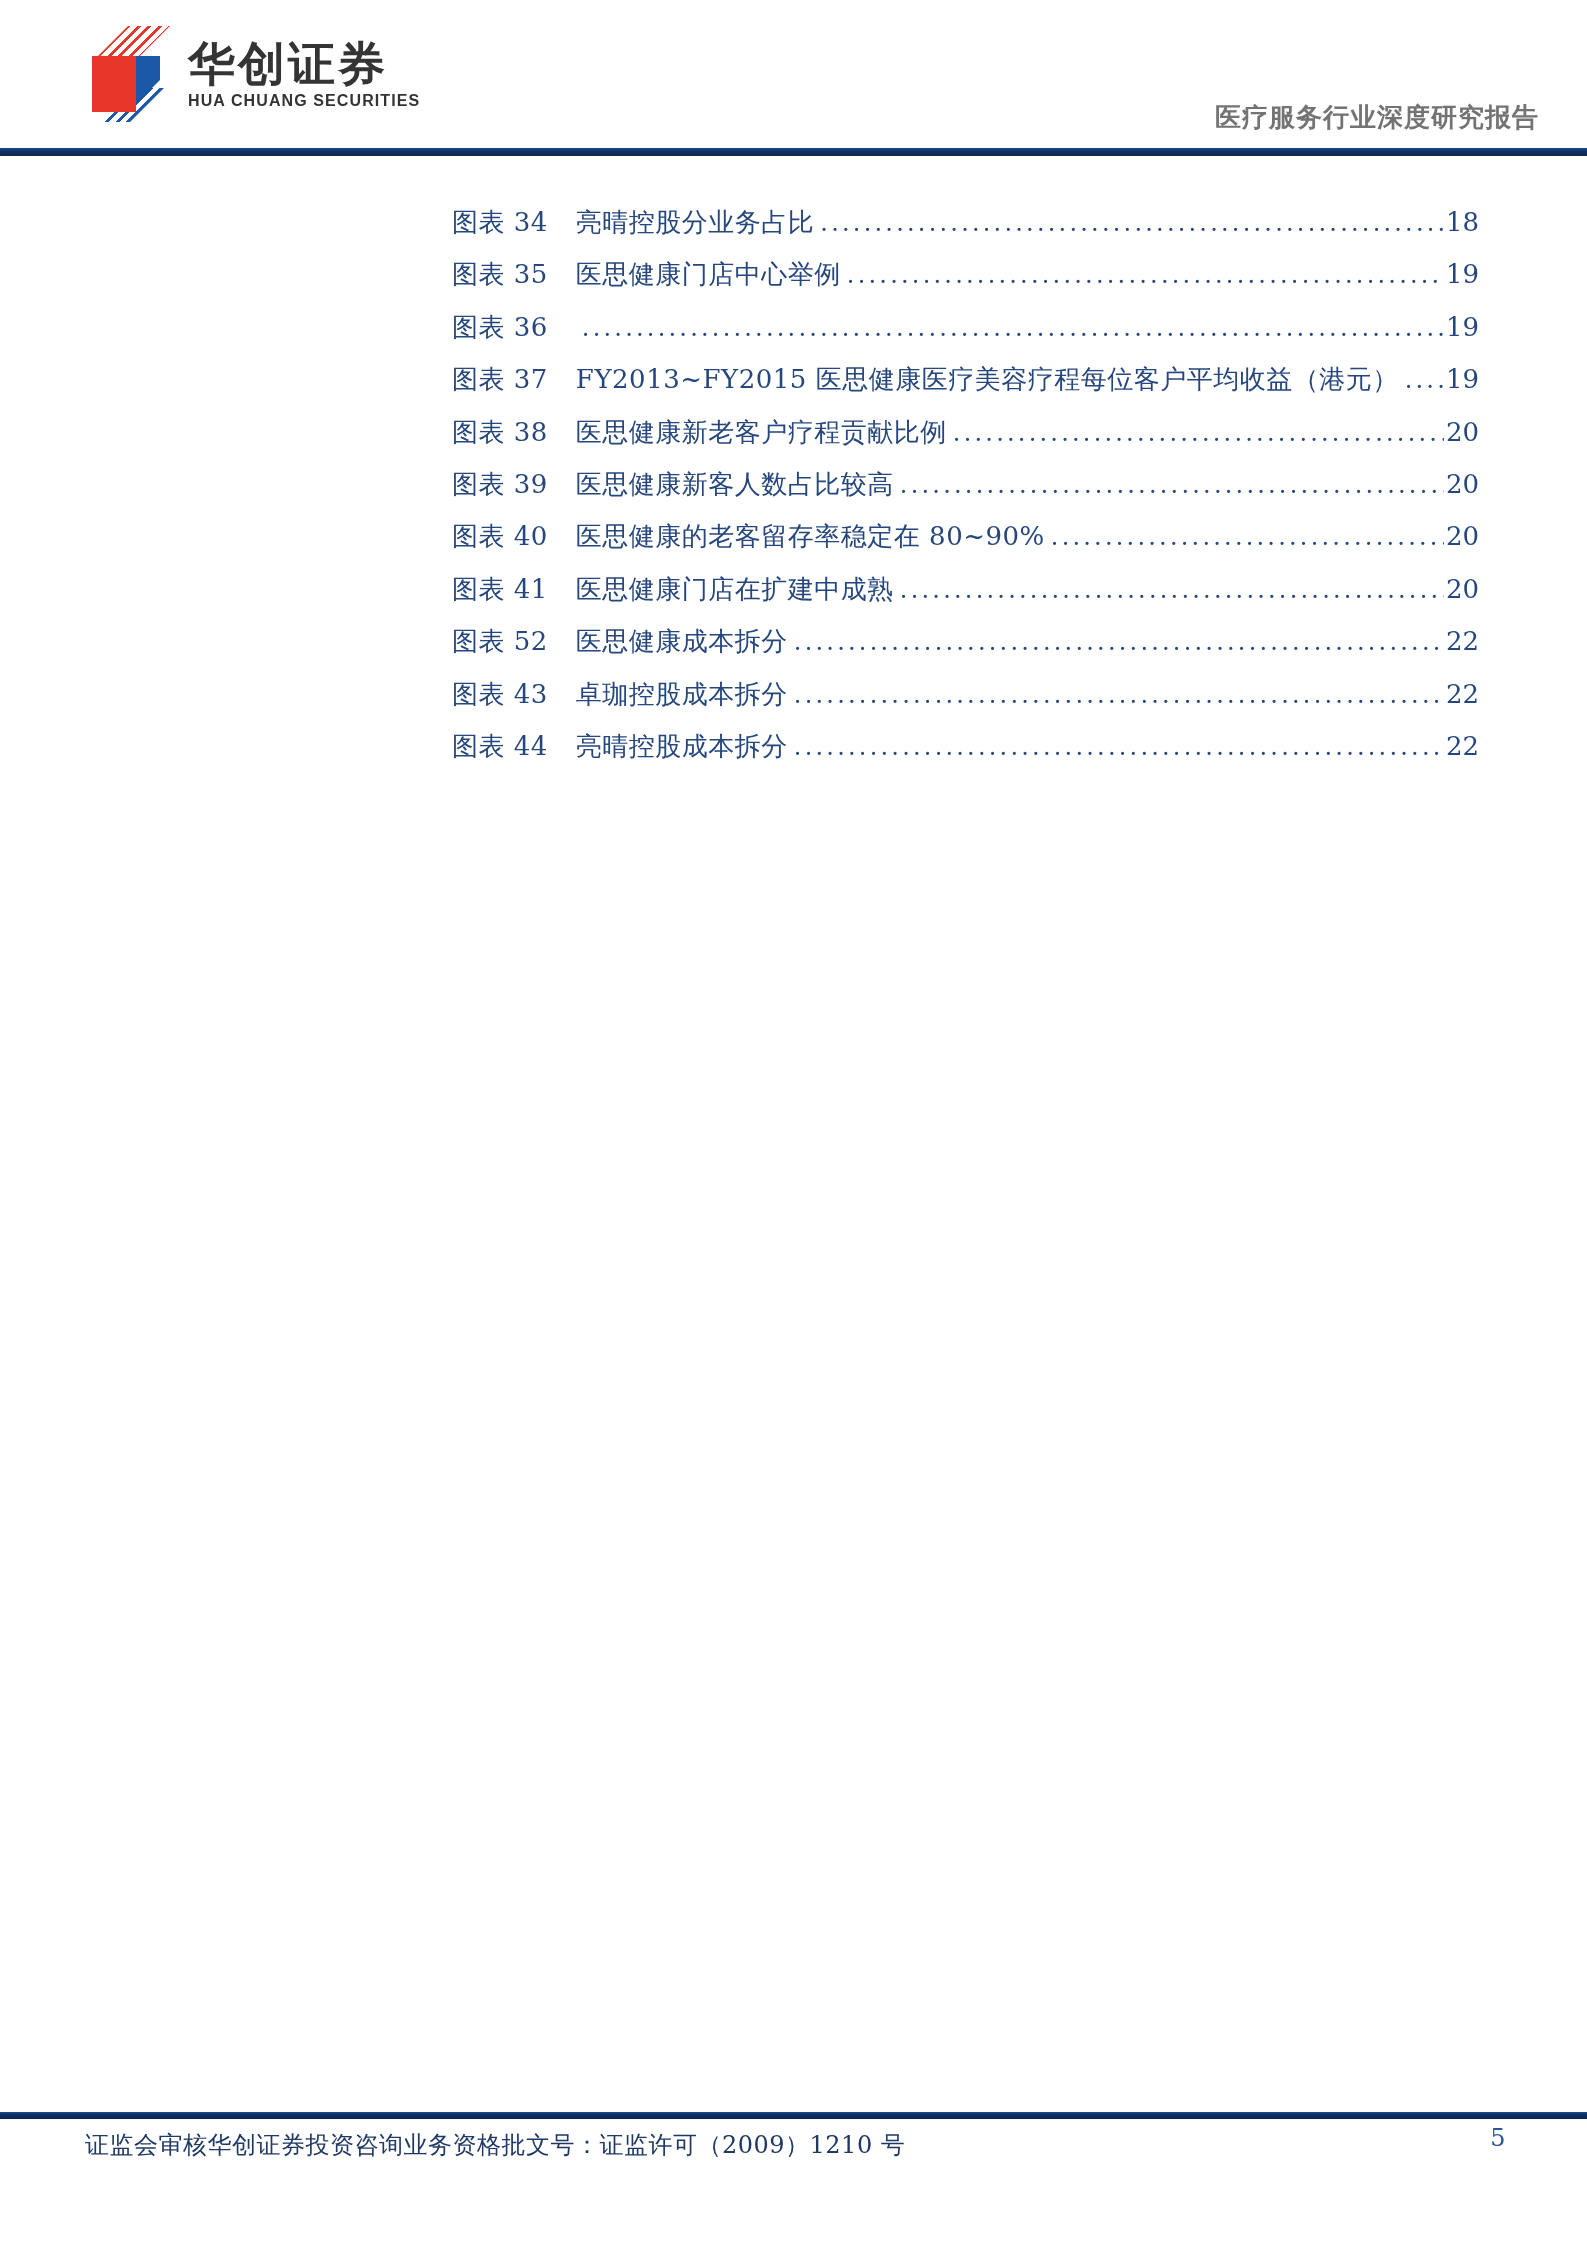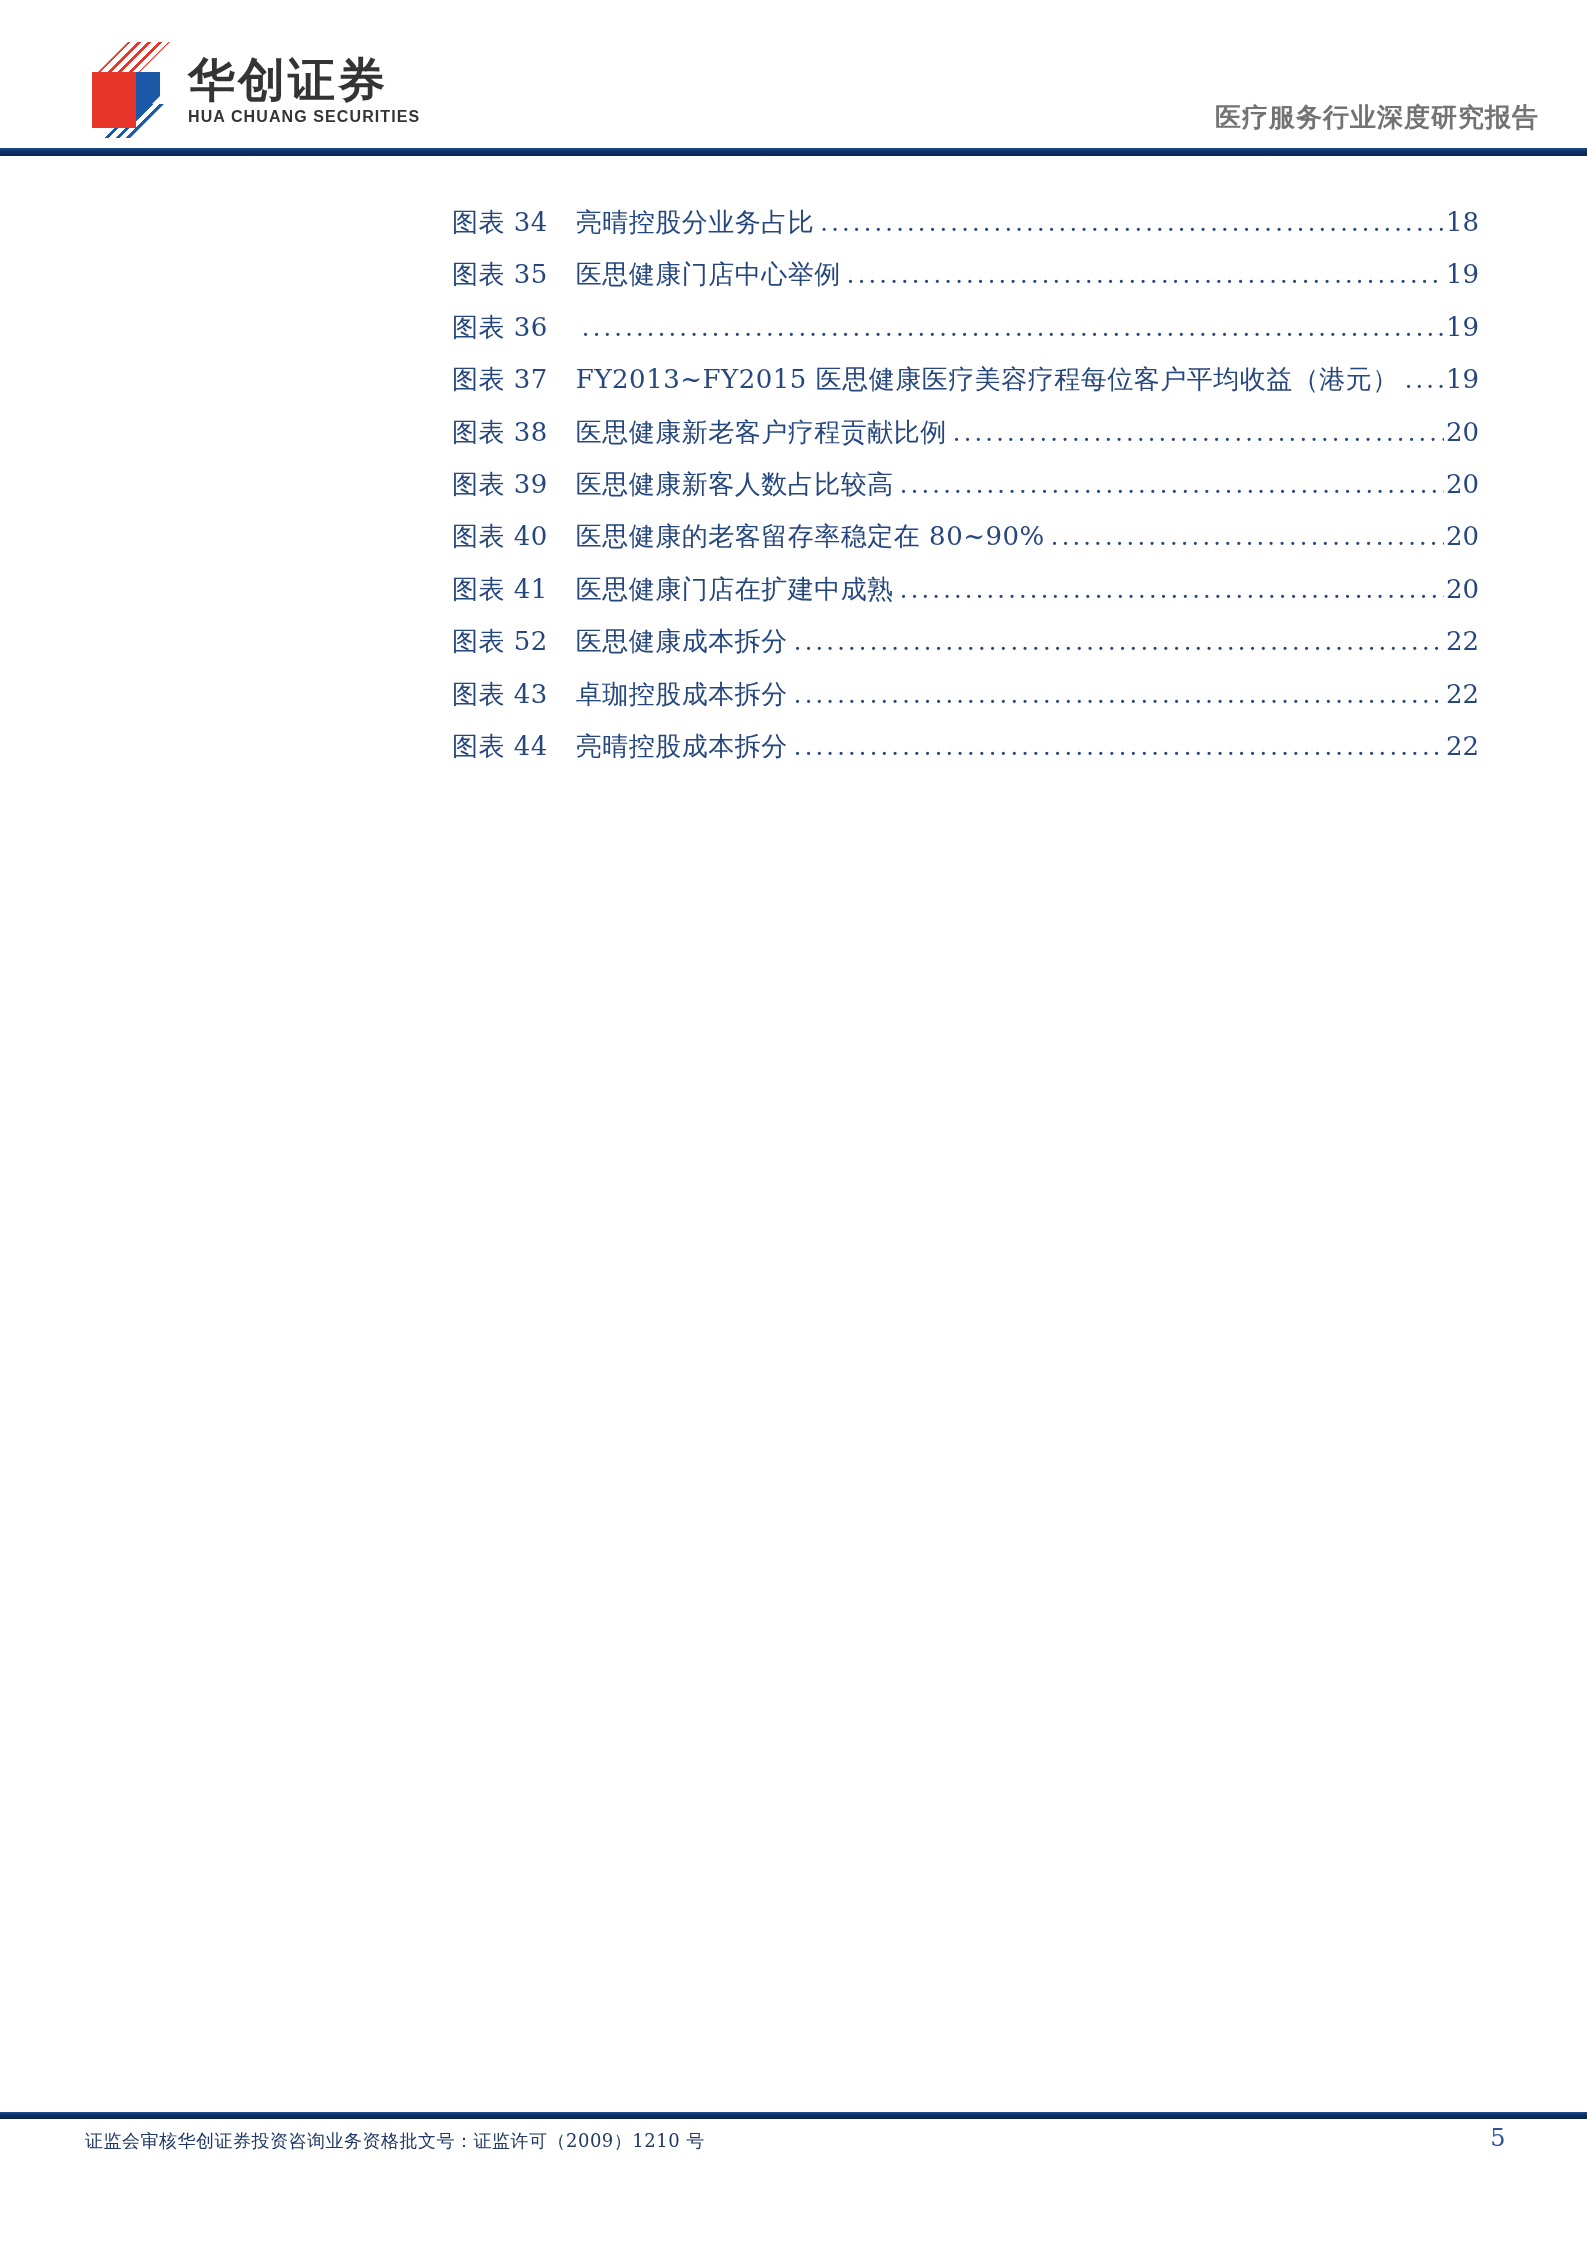--- a/index.html
+++ b/index.html
@@ -7,21 +7,21 @@
   .page {
     position: relative;
     width: 1587px;
     height: 2245px;
     background: #ffffff;
     overflow: hidden;
     font-family: "DejaVu Serif", "Liberation Serif", serif;
   }
 
   
-  .logo { position: absolute; left: 84px; top: 42px; display: flex; align-items: flex-start; }
+  .logo { position: absolute; left: 84px; top: 26px; display: flex; align-items: flex-start; }
   .logo-icon { position: relative; width: 86px; height: 96px; flex: none; }
   .logo-icon .face { position: absolute; inset: 0; }
   .stripes-red {
     clip-path: polygon(8px 36px, 44px 0px, 86px 0px, 50px 36px);
     background: repeating-linear-gradient(135deg, #e8362b 0 3px, #ffffff 3px 7.5px);
   }
   .stripes-blue {
     clip-path: polygon(16px 96px, 50px 62px, 80px 62px, 46px 96px);
     background: repeating-linear-gradient(135deg, #1b59a8 0 3px, #ffffff 3px 7.5px);
   }
@@ -64,21 +64,21 @@
   }
   .toc-page { flex: none; min-width: 34px; text-align: left; }
 
   
   .footer-rule {
     position: absolute; left: 0; top: 2112px; width: 1587px; height: 7px;
     background: linear-gradient(180deg, #1c4c8f 0%, #0d3063 40%, #0a2750 100%);
   }
   .footer-license {
     position: absolute; left: 85px; top: 2129px;
-    font-size: 18px; color: #1f3864; letter-spacing: 0.5px; white-space: nowrap;
+    font-size: 24px; color: #1f3864; letter-spacing: 0.5px; white-space: nowrap;
   }
   .footer-page {
     position: absolute; left: 1478px; top: 2124px; width: 40px;
     font-size: 24px; color: #2f5496; text-align: center;
   }
 </style>
 </head>
 <body>
 
 <div class="page">

